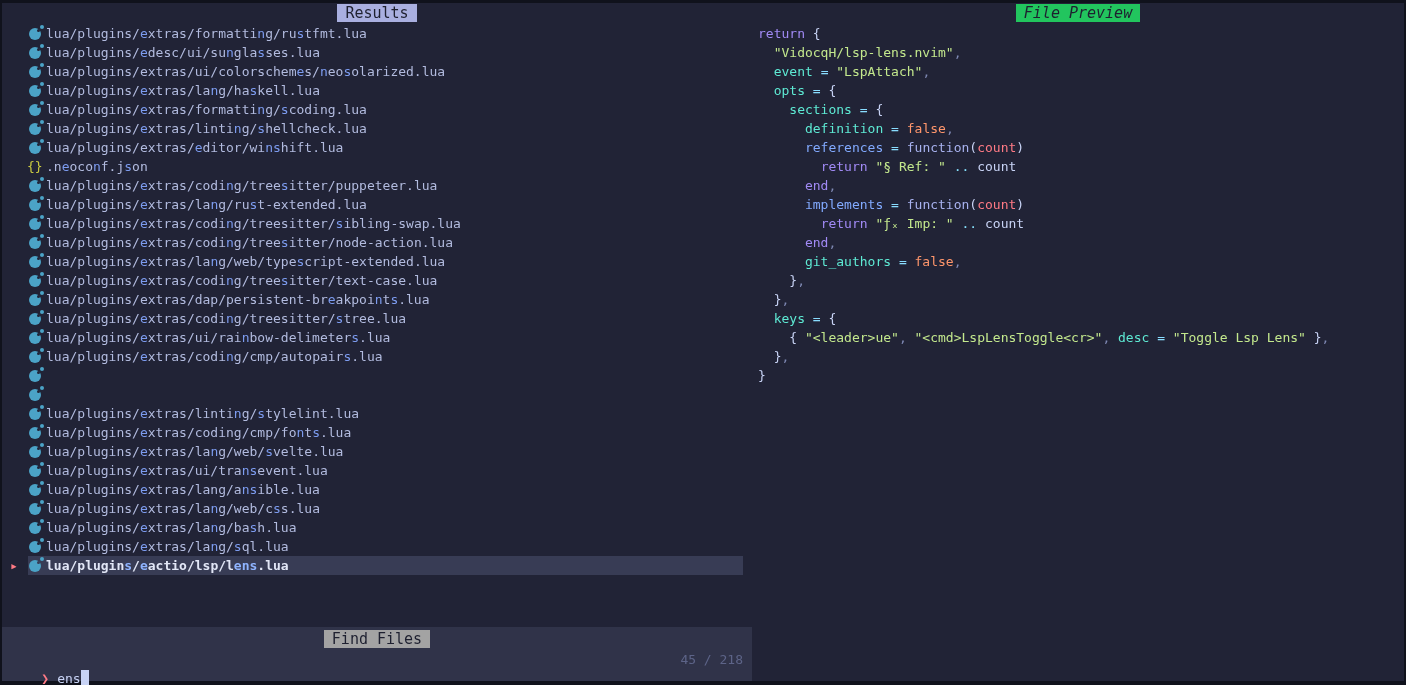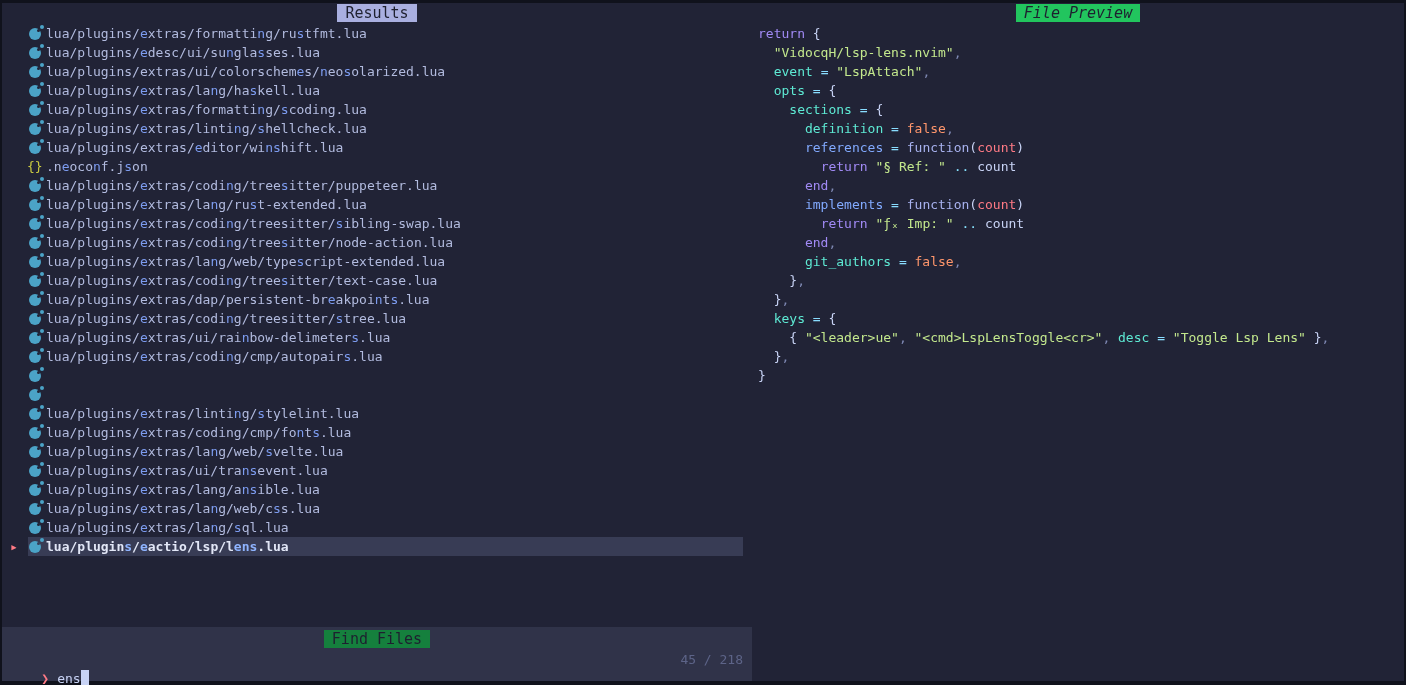--- a/index.html
+++ b/index.html
@@ -8,21 +8,21 @@
     position:absolute;left:2px;top:3px;width:1402px;height:678px;
     background:#212336;
     font-family:"DejaVu Sans Mono","Liberation Mono",monospace;
     font-size:13px;color:#b2bbdf;
   }
   
   .title-wrap{position:absolute;display:flex;justify-content:center;pointer-events:none;}
   .badge{padding:1px 8px;font-size:15px;line-height:16px;color:#1e2030;white-space:pre;}
   .badge.results{background:#a9afe0;}
   .badge.preview{background:#22c55e;font-style:italic;}
-  .badge.prompt{background:#15803d;}
+  .badge.prompt{background:#a3a3a3;}
   .results-title-wrap{left:0;top:1px;width:750px;}
   .preview-title-wrap{left:750px;top:1px;width:652px;}
   .prompt-title-wrap{left:0;top:627px;width:750px;}
   
   .results-list{position:absolute;left:0;top:21px;width:750px;}
   .row{position:relative;height:19px;line-height:19px;padding-left:44px;white-space:pre;color:#b2bbdf;}
   .row .ch{position:relative;}
   .row .m{color:#7d9cf0;}
   .row.sel{font-weight:bold;color:#e2e7f7;}
   .row.sel .m{color:#8fb4ff;}
@@ -84,20 +84,21 @@
       <div class="row"><span class="licon"></span><span><span class="ch">lua/plugins/</span><span class="ch m">e</span><span class="ch">xtras/ui/rai</span><span class="ch m">n</span><span class="ch">bow-delimeter</span><span class="ch m">s</span><span class="ch">.lua</span></span></div>
       <div class="row"><span class="licon"></span><span><span class="ch">lua/plugins/</span><span class="ch m">e</span><span class="ch">xtras/codi</span><span class="ch m">n</span><span class="ch">g/cmp/autopair</span><span class="ch m">s</span><span class="ch">.lua</span></span></div>
       <div class="row"><span class="licon"></span></div>
       <div class="row"><span class="licon"></span></div>
       <div class="row"><span class="licon"></span><span><span class="ch">lua/plugins/</span><span class="ch m">e</span><span class="ch">xtras/linti</span><span class="ch m">n</span><span class="ch">g/</span><span class="ch m">s</span><span class="ch">tylelint.lua</span></span></div>
       <div class="row"><span class="licon"></span><span><span class="ch">lua/plugins/</span><span class="ch m">e</span><span class="ch">xtras/coding/cmp/fo</span><span class="ch m">n</span><span class="ch">t</span><span class="ch m">s</span><span class="ch">.lua</span></span></div>
       <div class="row"><span class="licon"></span><span><span class="ch">lua/plugins/</span><span class="ch m">e</span><span class="ch">xtras/la</span><span class="ch m">n</span><span class="ch">g/web/</span><span class="ch m">s</span><span class="ch">velte.lua</span></span></div>
       <div class="row"><span class="licon"></span><span><span class="ch">lua/plugins/</span><span class="ch m">e</span><span class="ch">xtras/ui/tra</span><span class="ch m">ns</span><span class="ch">event.lua</span></span></div>
       <div class="row"><span class="licon"></span><span><span class="ch">lua/plugins/</span><span class="ch m">e</span><span class="ch">xtras/lang/a</span><span class="ch m">ns</span><span class="ch">ible.lua</span></span></div>
       <div class="row"><span class="licon"></span><span><span class="ch">lua/plugins/</span><span class="ch m">e</span><span class="ch">xtras/la</span><span class="ch m">n</span><span class="ch">g/web/c</span><span class="ch m">s</span><span class="ch">s.lua</span></span></div>
+      <div class="row"><span class="licon"></span><span><span class="ch">lua/plugins/</span><span class="ch m">e</span><span class="ch">xtras/la</span><span class="ch m">n</span><span class="ch">g/ba</span><span class="ch m">s</span><span class="ch">h.lua</span></span></div>
       <div class="row"><span class="licon"></span><span><span class="ch">lua/plugins/</span><span class="ch m">e</span><span class="ch">xtras/la</span><span class="ch m">n</span><span class="ch">g/</span><span class="ch m">s</span><span class="ch">ql.lua</span></span></div>
       <div class="row sel"><div class="rowbg"></div><span class="sel-arrow">▸</span><span class="licon"></span><span><span class="ch">lua/plugin</span><span class="ch m">s</span><span class="ch">/</span><span class="ch m">e</span><span class="ch">actio/lsp/l</span><span class="ch m">ens</span><span class="ch">.lua</span></span></div>
     </div>
 
   <div class="title-wrap preview-title-wrap">
     <span class="badge preview">File Preview</span>
   </div>
   <div class="code"><div class="cl"><span class="tk-kw">return</span><span class="tk-fg"> </span><span class="tk-fg">{</span></div><div class="cl"><span class="tk-fg">  </span><span class="tk-str">"VidocqH/lsp-lens.nvim"</span><span class="tk-comma">,</span></div><div class="cl"><span class="tk-fg">  </span><span class="tk-field">event</span><span class="tk-fg"> </span><span class="tk-eq">=</span><span class="tk-fg"> </span><span class="tk-str">"LspAttach"</span><span class="tk-comma">,</span></div><div class="cl"><span class="tk-fg">  </span><span class="tk-field">opts</span><span class="tk-fg"> </span><span class="tk-eq">=</span><span class="tk-fg"> </span><span class="tk-fg">{</span></div><div class="cl"><span class="tk-fg">    </span><span class="tk-field">sections</span><span class="tk-fg"> </span><span class="tk-eq">=</span><span class="tk-fg"> </span><span class="tk-fg">{</span></div><div class="cl"><span class="tk-fg">      </span><span class="tk-field">definition</span><span class="tk-fg"> </span><span class="tk-eq">=</span><span class="tk-fg"> </span><span class="tk-bool">false</span><span class="tk-comma">,</span></div><div class="cl"><span class="tk-fg">      </span><span class="tk-fn">references</span><span class="tk-fg"> </span><span class="tk-eq">=</span><span class="tk-fg"> </span><span class="tk-kwfn">function</span><span class="tk-fg">(</span><span class="tk-param">count</span><span class="tk-fg">)</span></div><div class="cl"><span class="tk-fg">        </span><span class="tk-kw">return</span><span class="tk-fg"> </span><span class="tk-str">"§ Ref: "</span><span class="tk-fg"> </span><span class="tk-cat">..</span><span class="tk-fg"> </span><span class="tk-fg">count</span></div><div class="cl"><span class="tk-fg">      </span><span class="tk-kw">end</span><span class="tk-comma">,</span></div><div class="cl"><span class="tk-fg">      </span><span class="tk-fn">implements</span><span class="tk-fg"> </span><span class="tk-eq">=</span><span class="tk-fg"> </span><span class="tk-kwfn">function</span><span class="tk-fg">(</span><span class="tk-param">count</span><span class="tk-fg">)</span></div><div class="cl"><span class="tk-fg">        </span><span class="tk-kw">return</span><span class="tk-fg"> </span><span class="tk-str">"ƒₓ Imp: "</span><span class="tk-fg"> </span><span class="tk-cat">..</span><span class="tk-fg"> </span><span class="tk-fg">count</span></div><div class="cl"><span class="tk-fg">      </span><span class="tk-kw">end</span><span class="tk-comma">,</span></div><div class="cl"><span class="tk-fg">      </span><span class="tk-field">git_authors</span><span class="tk-fg"> </span><span class="tk-eq">=</span><span class="tk-fg"> </span><span class="tk-bool">false</span><span class="tk-comma">,</span></div><div class="cl"><span class="tk-fg">    </span><span class="tk-fg">}</span><span class="tk-comma">,</span></div><div class="cl"><span class="tk-fg">  </span><span class="tk-fg">}</span><span class="tk-comma">,</span></div><div class="cl"><span class="tk-fg">  </span><span class="tk-field">keys</span><span class="tk-fg"> </span><span class="tk-eq">=</span><span class="tk-fg"> </span><span class="tk-fg">{</span></div><div class="cl"><span class="tk-fg">    </span><span class="tk-fg">{ </span><span class="tk-str">"&lt;leader&gt;ue"</span><span class="tk-comma">,</span><span class="tk-fg"> </span><span class="tk-str">"&lt;cmd&gt;LspLensToggle&lt;cr&gt;"</span><span class="tk-comma">,</span><span class="tk-fg"> </span><span class="tk-field">desc</span><span class="tk-fg"> </span><span class="tk-eq">=</span><span class="tk-fg"> </span><span class="tk-str">"Toggle Lsp Lens"</span><span class="tk-fg"> </span><span class="tk-fg">}</span><span class="tk-comma">,</span></div><div class="cl"><span class="tk-fg">  </span><span class="tk-fg">}</span><span class="tk-comma">,</span></div><div class="cl"><span class="tk-fg">}</span></div></div>
 
   <div class="prompt-win"></div>

